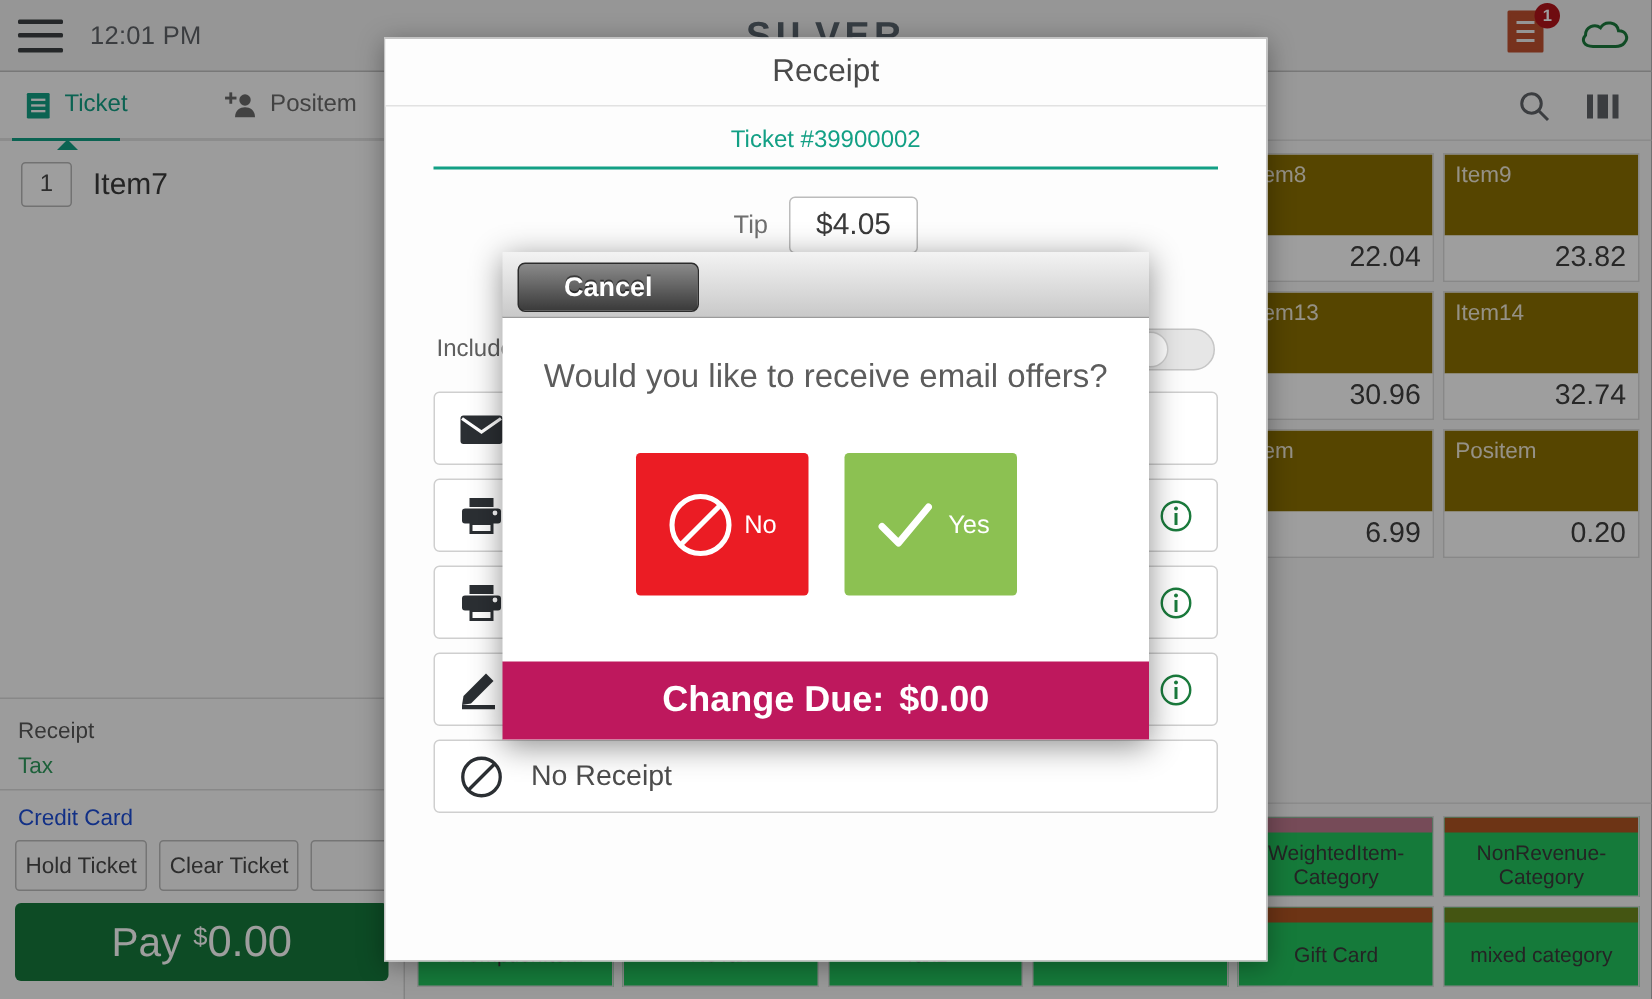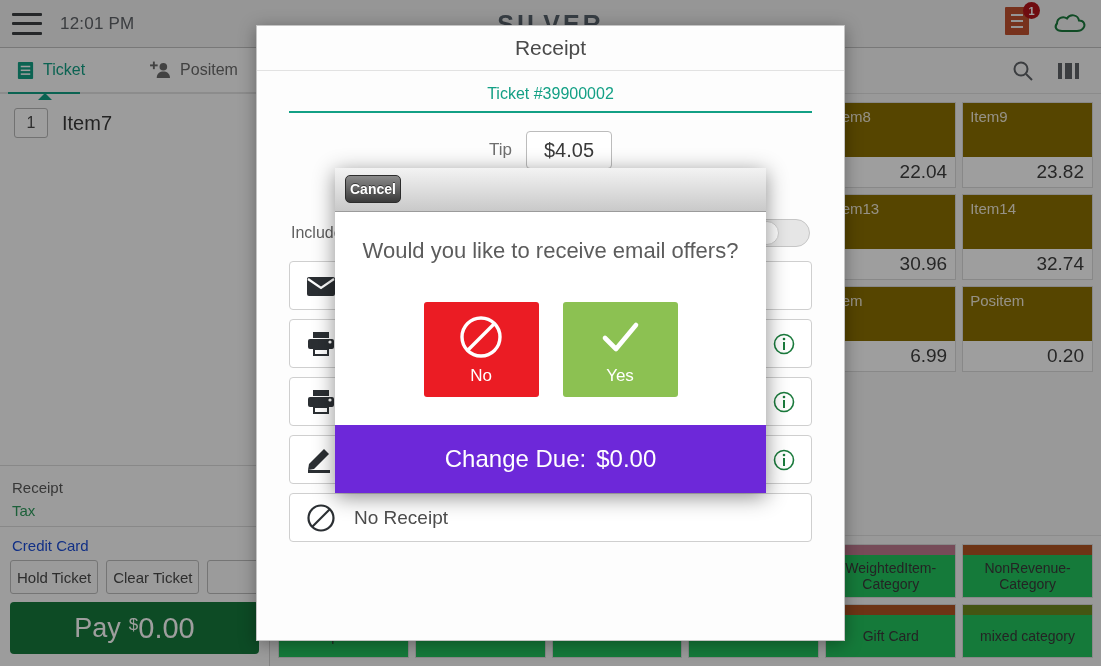--- a/index.html
+++ b/index.html
@@ -231,44 +231,44 @@
     box-shadow: 0 4px 20px rgba(0,0,0,.45);
     display: flex; flex-direction: column;
   }
   .modal-topbar {
     height: 44px; position: relative;
     background: linear-gradient(#f3f3f3, #c9c9c9);
     border-bottom: 1px solid #9b9b9b;
   }
   .cancel-btn {
     position: absolute; left: 10px; top: 7px;
-    padding: 5px 4px; border-radius: 5px;
+    padding: 5px 30px; border-radius: 5px;
     background: linear-gradient(#8a8a8a, #3a3a3a);
     border: 1px solid #2c2c2c;
-    color: #fff; font-size: 14px; font-weight: bold; cursor: pointer;
+    color: #fff; font-size: 18px; font-weight: bold; cursor: pointer;
     text-shadow: 0 -1px 0 rgba(0,0,0,.5);
   }
   .modal-body {
     flex: 1; background: #fff;
     display: flex; flex-direction: column; align-items: center;
     padding-top: 26px;
   }
   .modal-question { font-size: 22px; color: #5c5c5c; }
   .modal-btns { display: flex; gap: 24px; margin-top: 38px; }
   .choice-btn {
     width: 115px; height: 95px; border-radius: 3px; cursor: pointer;
-    display: flex; flex-direction: column; align-items: center; justify-content: center;
+    display: flex; flex-direction: row; align-items: center; justify-content: center;
     gap: 6px; color: #fff; font-size: 17px;
   }
   .choice-no { background: #eb1c24; }
   .choice-yes { background: #8cc152; }
   .modal-footer {
-    height: 68px; background: #6d28d9;
+    height: 52px; background: #be185d;
     display: flex; align-items: center; justify-content: center;
-    color: #fff; font-size: 24px; font-weight: normal;
+    color: #fff; font-size: 24px; font-weight: bold;
   }
   .modal-footer .cd-amt { margin-left: 10px; }
 </style>
 </head>
 <body>
 
 <div id="app">
 
   <div id="bg-app">
 

